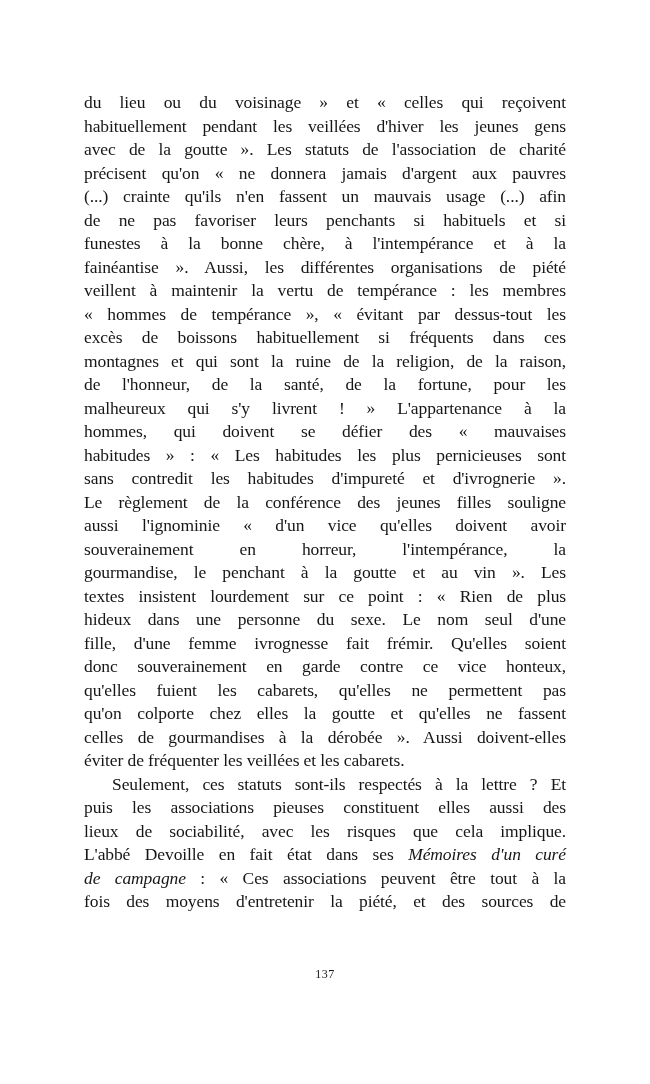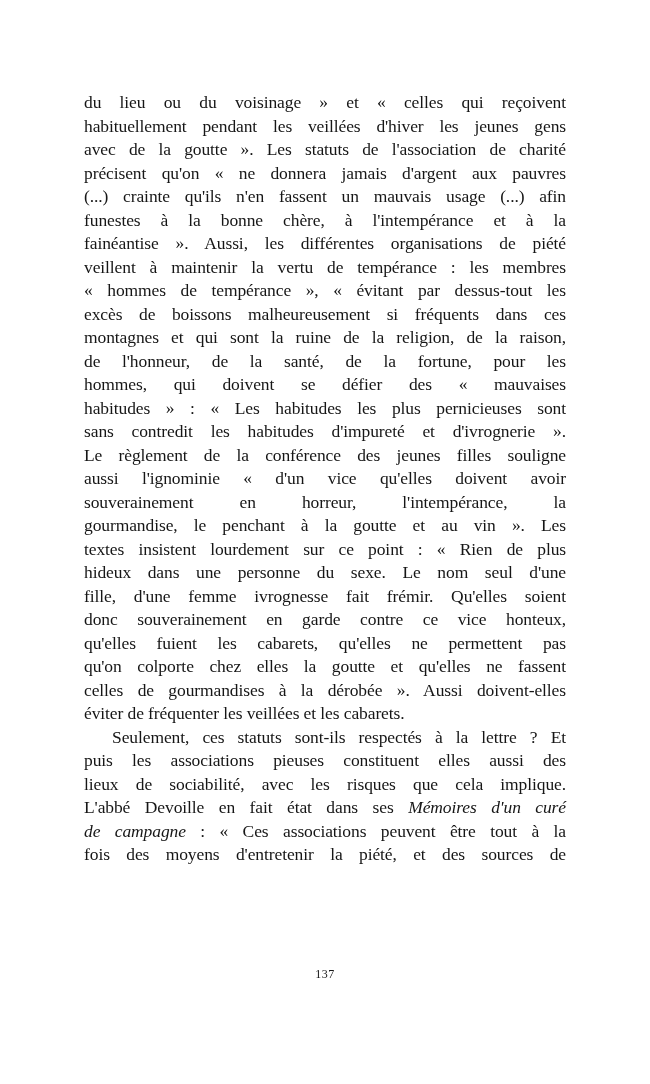--- a/index.html
+++ b/index.html
@@ -53,27 +53,29 @@
 <body>
 
 <div class="page" style="background: rgb(255, 255, 255); color: rgb(22, 22, 22);">
   <div class="text-block">
       <div class="paragraph">
         <div class="line"><span>du lieu ou du voisinage » et « celles qui reçoivent</span></div>
         <div class="line"><span>habituellement pendant les veillées d'hiver les jeunes gens</span></div>
         <div class="line"><span>avec de la goutte ». Les statuts de l'association de charité</span></div>
         <div class="line"><span>précisent qu'on « ne donnera jamais d'argent aux pauvres</span></div>
         <div class="line"><span>(...) crainte qu'ils n'en fassent un mauvais usage (...) afin</span></div>
+        <div class="line"><span>de ne pas favoriser leurs penchants si habituels et si</span></div>
         <div class="line"><span>funestes à la bonne chère, à l'intempérance et à la</span></div>
         <div class="line"><span>fainéantise ». Aussi, les différentes organisations de piété</span></div>
         <div class="line"><span>veillent à maintenir la vertu de tempérance : les membres</span></div>
         <div class="line"><span>« hommes de tempérance », « évitant par dessus-tout les</span></div>
-        <div class="line"><span>excès de boissons malheureusement si fréquents dans ces</span></div>
+        <div class="line"><span>excès de boissons habituellement si fréquents dans ces</span></div>
         <div class="line"><span>montagnes et qui sont la ruine de la religion, de la raison,</span></div>
         <div class="line"><span>de l'honneur, de la santé, de la fortune, pour les</span></div>
+        <div class="line"><span>malheureux qui s'y livrent ! » L'appartenance à la</span></div>
         <div class="line"><span>hommes, qui doivent se défier des « mauvaises</span></div>
         <div class="line"><span>habitudes » : « Les habitudes les plus pernicieuses sont</span></div>
         <div class="line"><span>sans contredit les habitudes d'impureté et d'ivrognerie ».</span></div>
         <div class="line"><span>Le règlement de la conférence des jeunes filles souligne</span></div>
         <div class="line"><span>aussi l'ignominie « d'un vice qu'elles doivent avoir</span></div>
         <div class="line"><span>souverainement en horreur, l'intempérance, la</span></div>
         <div class="line"><span>gourmandise, le penchant à la goutte et au vin ». Les</span></div>
         <div class="line"><span>textes insistent lourdement sur ce point : « Rien de plus</span></div>
         <div class="line"><span>hideux dans une personne du sexe. Le nom seul d'une</span></div>
         <div class="line"><span>fille, d'une femme ivrognesse fait frémir. Qu'elles soient</span></div>

